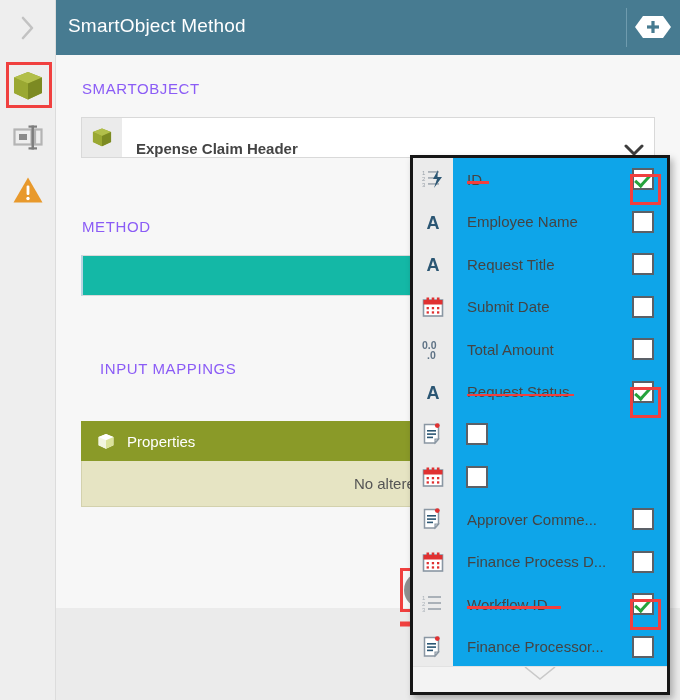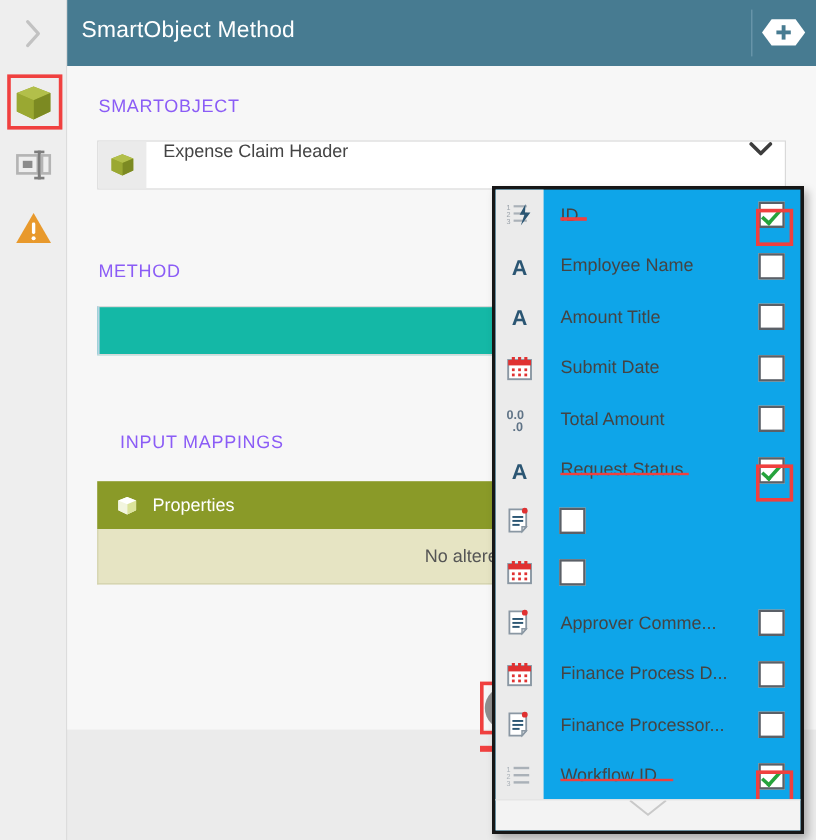--- a/index.html
+++ b/index.html
@@ -59,42 +59,42 @@
     letter-spacing: .6px;
   }
   .lbl-smartobject { left: 26px; top: 25px; }
   .lbl-method     { left: 26px; top: 163px; }
   .lbl-input      { left: 44px; top: 305px; }
 
   
   .so-picker {
     position: absolute; left: 25px; top: 62px; width: 574px; height: 41px;
     background: #ffffff; border: 1px solid #d9d9d9; box-sizing: border-box;
-    display: flex; align-items: flex-start;
+    display: flex; align-items: flex-end; font-weight: bold;
   }
   .so-iconbox {
     width: 40px; height: 39px; background: #ebebeb;
     display: flex; align-items: center; justify-content: center;
     flex: 0 0 40px;
   }
   .so-text { flex: 1 1 auto; padding-left: 14px; font-size: 15px; color: #444; }
   .so-caret { flex: 0 0 40px; display:flex; align-items:center; justify-content:center; }
 
   
   .method-field {
     position: absolute; left: 25px; top: 200px; width: 574px; height: 41px;
     background: #14b8a6; border: 1px solid #d9d9d9; box-sizing: border-box;
     border-left: 2px solid #b8d4e2;
     display: flex; align-items: center; justify-content: flex-end;
   }
   .method-text { padding-left: 16px; font-size: 15px; color: #444; }
 
   
   .prop-card {
-    position: absolute; left: 25px; top: 346px; width: 430px;
+    position: absolute; left: 25px; top: 366px; width: 430px;
   }
   .prop-head {
     height: 40px; background: #8a9a28; display: flex; align-items: center;
     padding-left: 16px; color: #ffffff; font-size: 15px;
   }
   .prop-head-label { margin-left: 12px; }
   .prop-body {
     height: 46px; background: #e6e4c3; border: 1px solid #d3d1ad;
     border-top: none; box-sizing: border-box;
     display: flex; align-items: center; justify-content: flex-end;
@@ -308,21 +308,21 @@
           <div class="cb-wrap">
             <div class="cb"></div>
           </div>
         </div>
         <div class="row">
           <div class="row-ico">
             <svg width="24" height="24" viewBox="0 0 24 24">
               <text x="12" y="19" text-anchor="middle" font-family="Liberation Sans, sans-serif" font-size="18" font-weight="bold" fill="#2b5673">A</text>
             </svg>
           </div>
-          <div class="row-label">Amount Title</div>
+          <div class="row-label">Request Title</div>
           <div class="cb-wrap">
             <div class="cb"></div>
           </div>
         </div>
         <div class="row">
           <div class="row-ico">
             <svg width="24" height="24" viewBox="0 0 24 24">
               <rect x="2.5" y="5" width="19" height="16" fill="#fff" stroke="#8a97a3" stroke-width="1.6"></rect>
               <rect x="2.5" y="5" width="19" height="4.5" fill="#e03131"></rect>
               <rect x="5.5" y="2.5" width="2.6" height="4" fill="#e03131"></rect>
@@ -433,50 +433,50 @@
             </svg>
           </div>
           <div class="row-label">Finance Process D...</div>
           <div class="cb-wrap">
             <div class="cb"></div>
           </div>
         </div>
         <div class="row">
           <div class="row-ico">
             <svg width="24" height="24" viewBox="0 0 24 24">
+              <text x="1" y="8" font-family="Liberation Sans, sans-serif" font-size="6" fill="#aab1b8">1</text>
+              <text x="1" y="14" font-family="Liberation Sans, sans-serif" font-size="6" fill="#aab1b8">2</text>
+              <text x="1" y="20" font-family="Liberation Sans, sans-serif" font-size="6" fill="#aab1b8">3</text>
+              <rect x="7" y="4" width="13" height="2" fill="#aab1b8"></rect>
+              <rect x="7" y="10" width="13" height="2" fill="#aab1b8"></rect>
+              <rect x="7" y="16" width="13" height="2" fill="#aab1b8"></rect>
+            </svg>
+          </div>
+          <div class="row-label">Workflow ID<span class="u" style="width: 94px;"></span></div>
+          <div class="cb-wrap">
+            <div class="cb checked"></div>
+            <div class="cb-sel"></div>
+          </div>
+        </div>
+        <div class="row">
+          <div class="row-ico">
+            <svg width="24" height="24" viewBox="0 0 24 24">
               <path d="M3.5 2.5 H17.5 V17 L14 21 H3.5 Z" fill="#fff" stroke="#8a97a3" stroke-width="1.5"></path>
               <path d="M17.5 17 L14 21 V17 Z" fill="#d8dde2" stroke="#8a97a3" stroke-width="1.2"></path>
               <rect x="6" y="8" width="9" height="1.6" fill="#2b5673"></rect>
               <rect x="6" y="11.3" width="9" height="1.6" fill="#2b5673"></rect>
               <rect x="6" y="14.6" width="6" height="1.6" fill="#2b5673"></rect>
               <circle cx="16.3" cy="3.6" r="2.4" fill="#e03131"></circle>
             </svg>
           </div>
           <div class="row-label">Finance Processor...</div>
           <div class="cb-wrap">
             <div class="cb"></div>
           </div>
         </div>
-        <div class="row">
-          <div class="row-ico">
-            <svg width="24" height="24" viewBox="0 0 24 24">
-              <text x="1" y="8" font-family="Liberation Sans, sans-serif" font-size="6" fill="#aab1b8">1</text>
-              <text x="1" y="14" font-family="Liberation Sans, sans-serif" font-size="6" fill="#aab1b8">2</text>
-              <text x="1" y="20" font-family="Liberation Sans, sans-serif" font-size="6" fill="#aab1b8">3</text>
-              <rect x="7" y="4" width="13" height="2" fill="#aab1b8"></rect>
-              <rect x="7" y="10" width="13" height="2" fill="#aab1b8"></rect>
-              <rect x="7" y="16" width="13" height="2" fill="#aab1b8"></rect>
-            </svg>
-          </div>
-          <div class="row-label">Workflow ID<span class="u" style="width: 94px;"></span></div>
-          <div class="cb-wrap">
-            <div class="cb checked"></div>
-            <div class="cb-sel"></div>
-          </div>
-        </div>
       </div>
     <div class="popup-footer">
       <svg width="32" height="14" viewBox="0 0 32 14">
         <path d="M1 0 L16 12 L31 0" fill="none" stroke="#c9c9c9" stroke-width="1.6"></path>
       </svg>
     </div>
   </div>
 
 </div>
 

